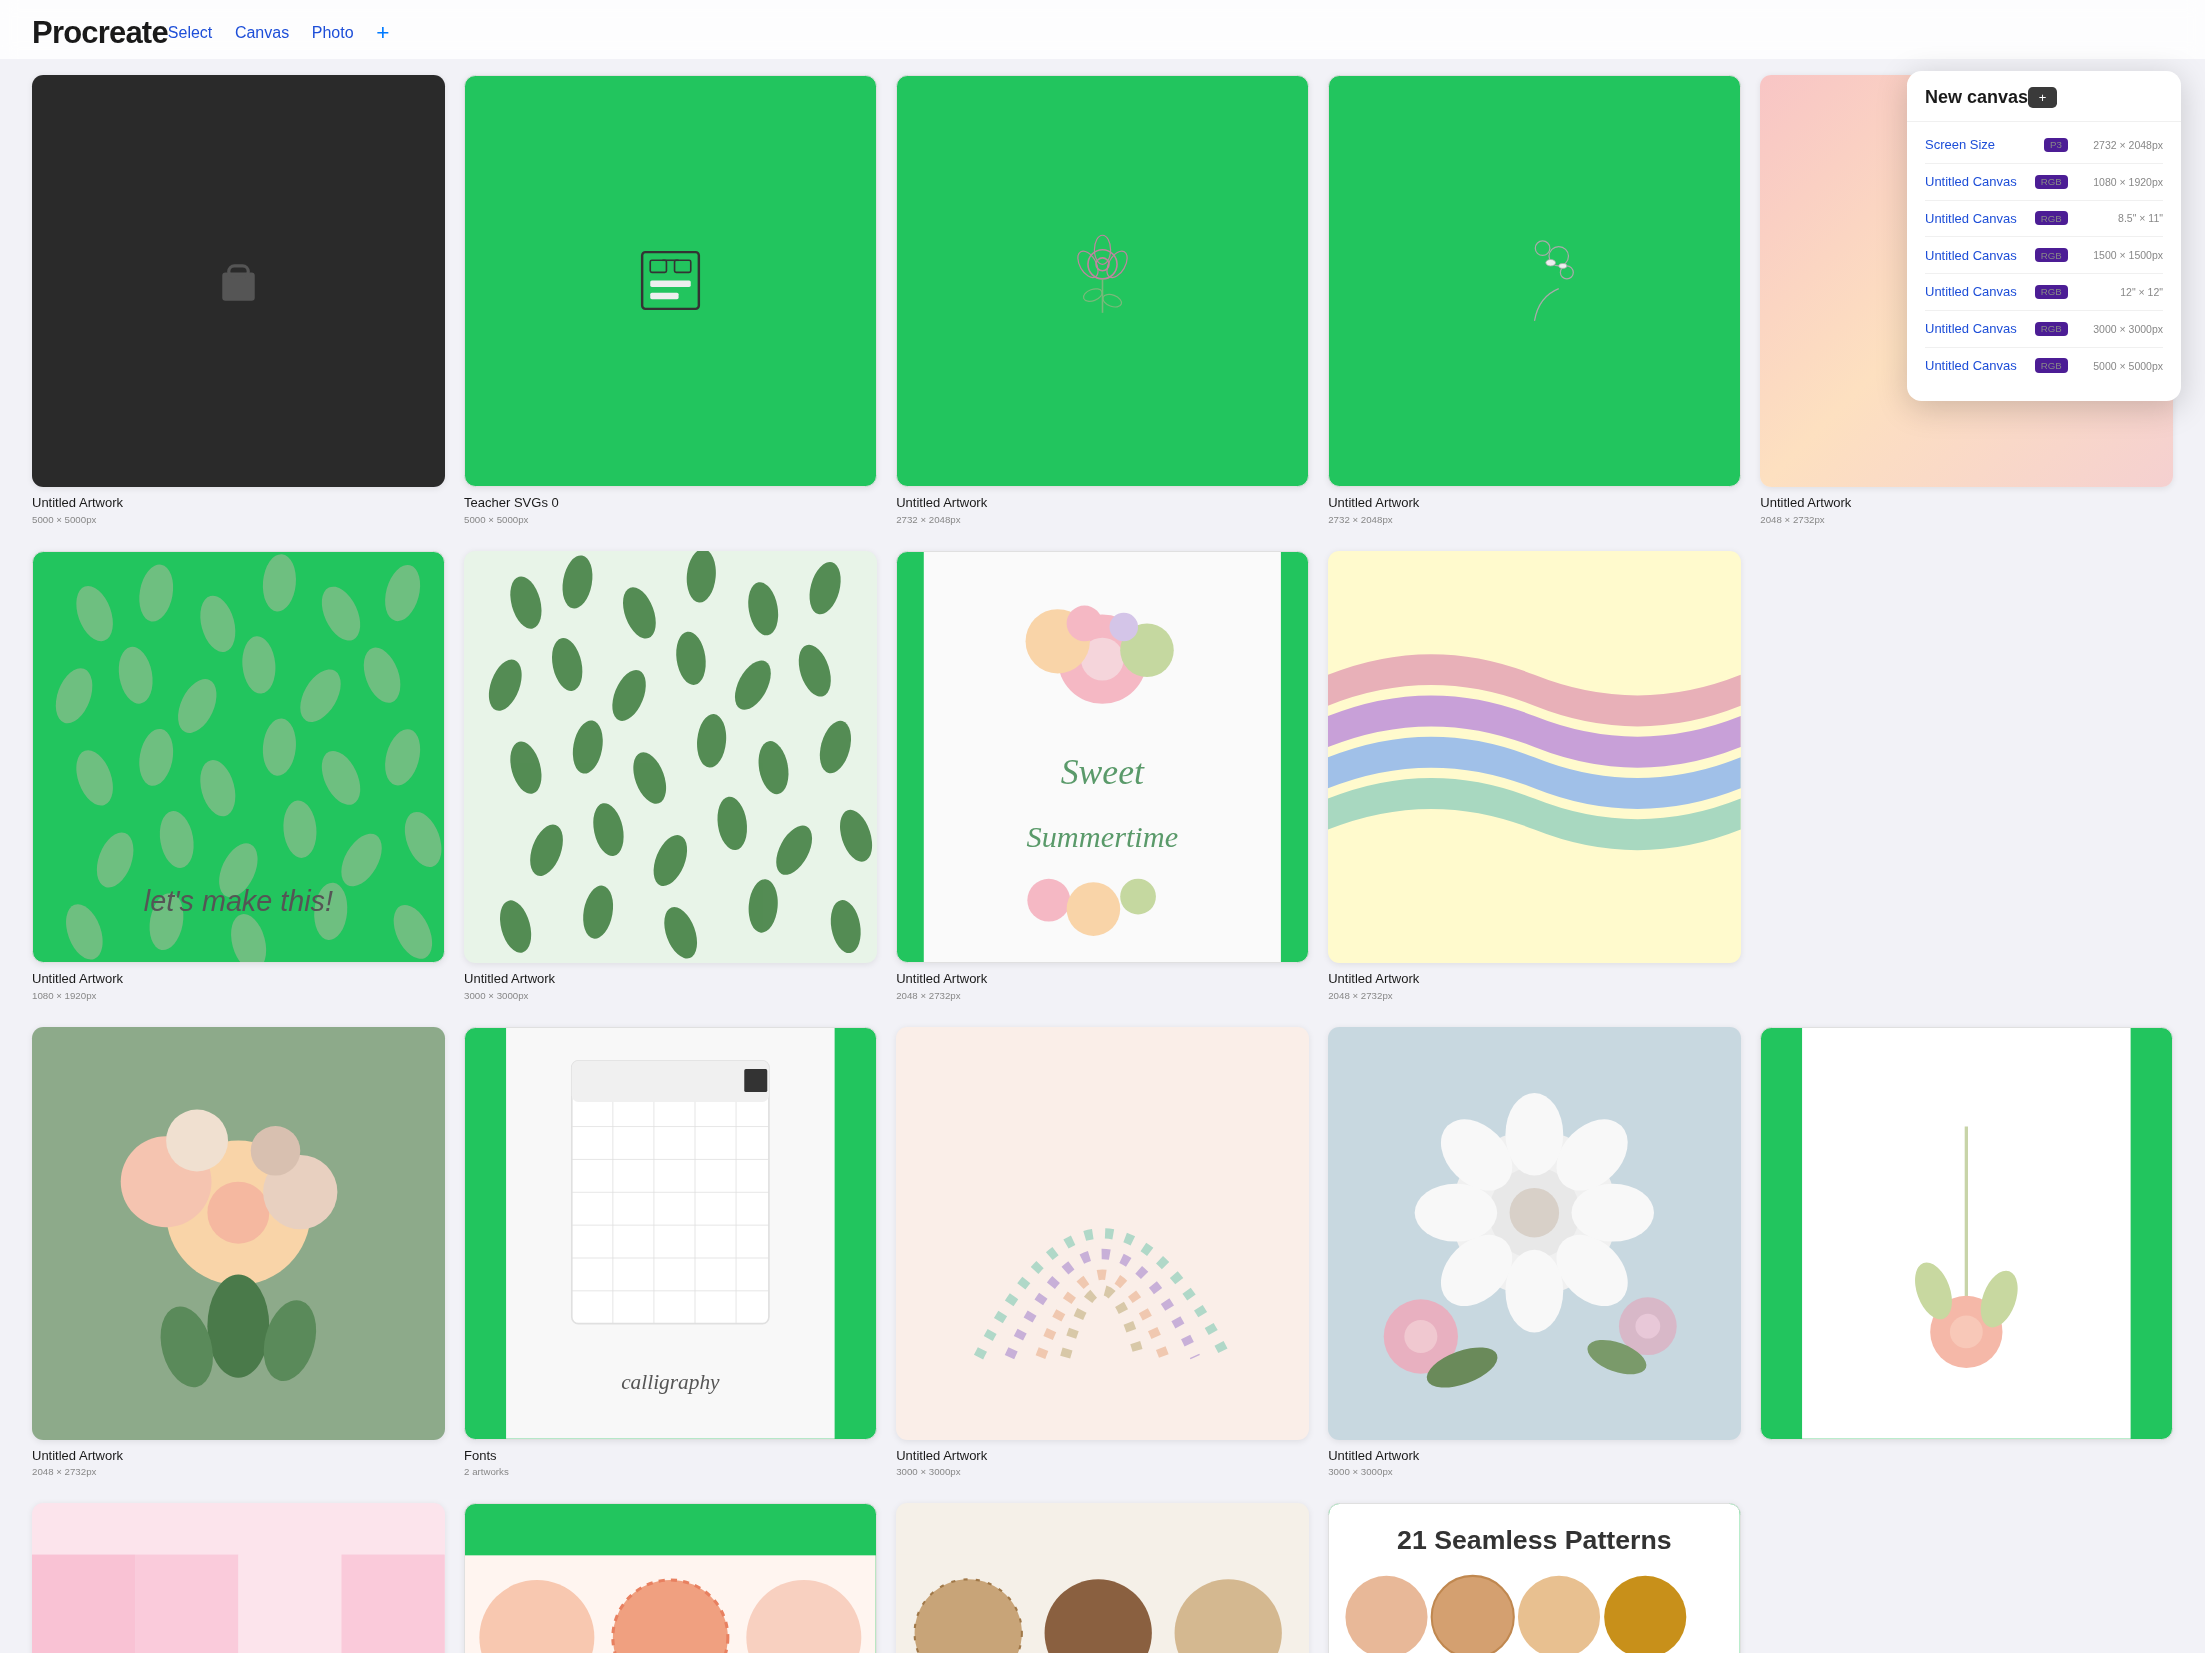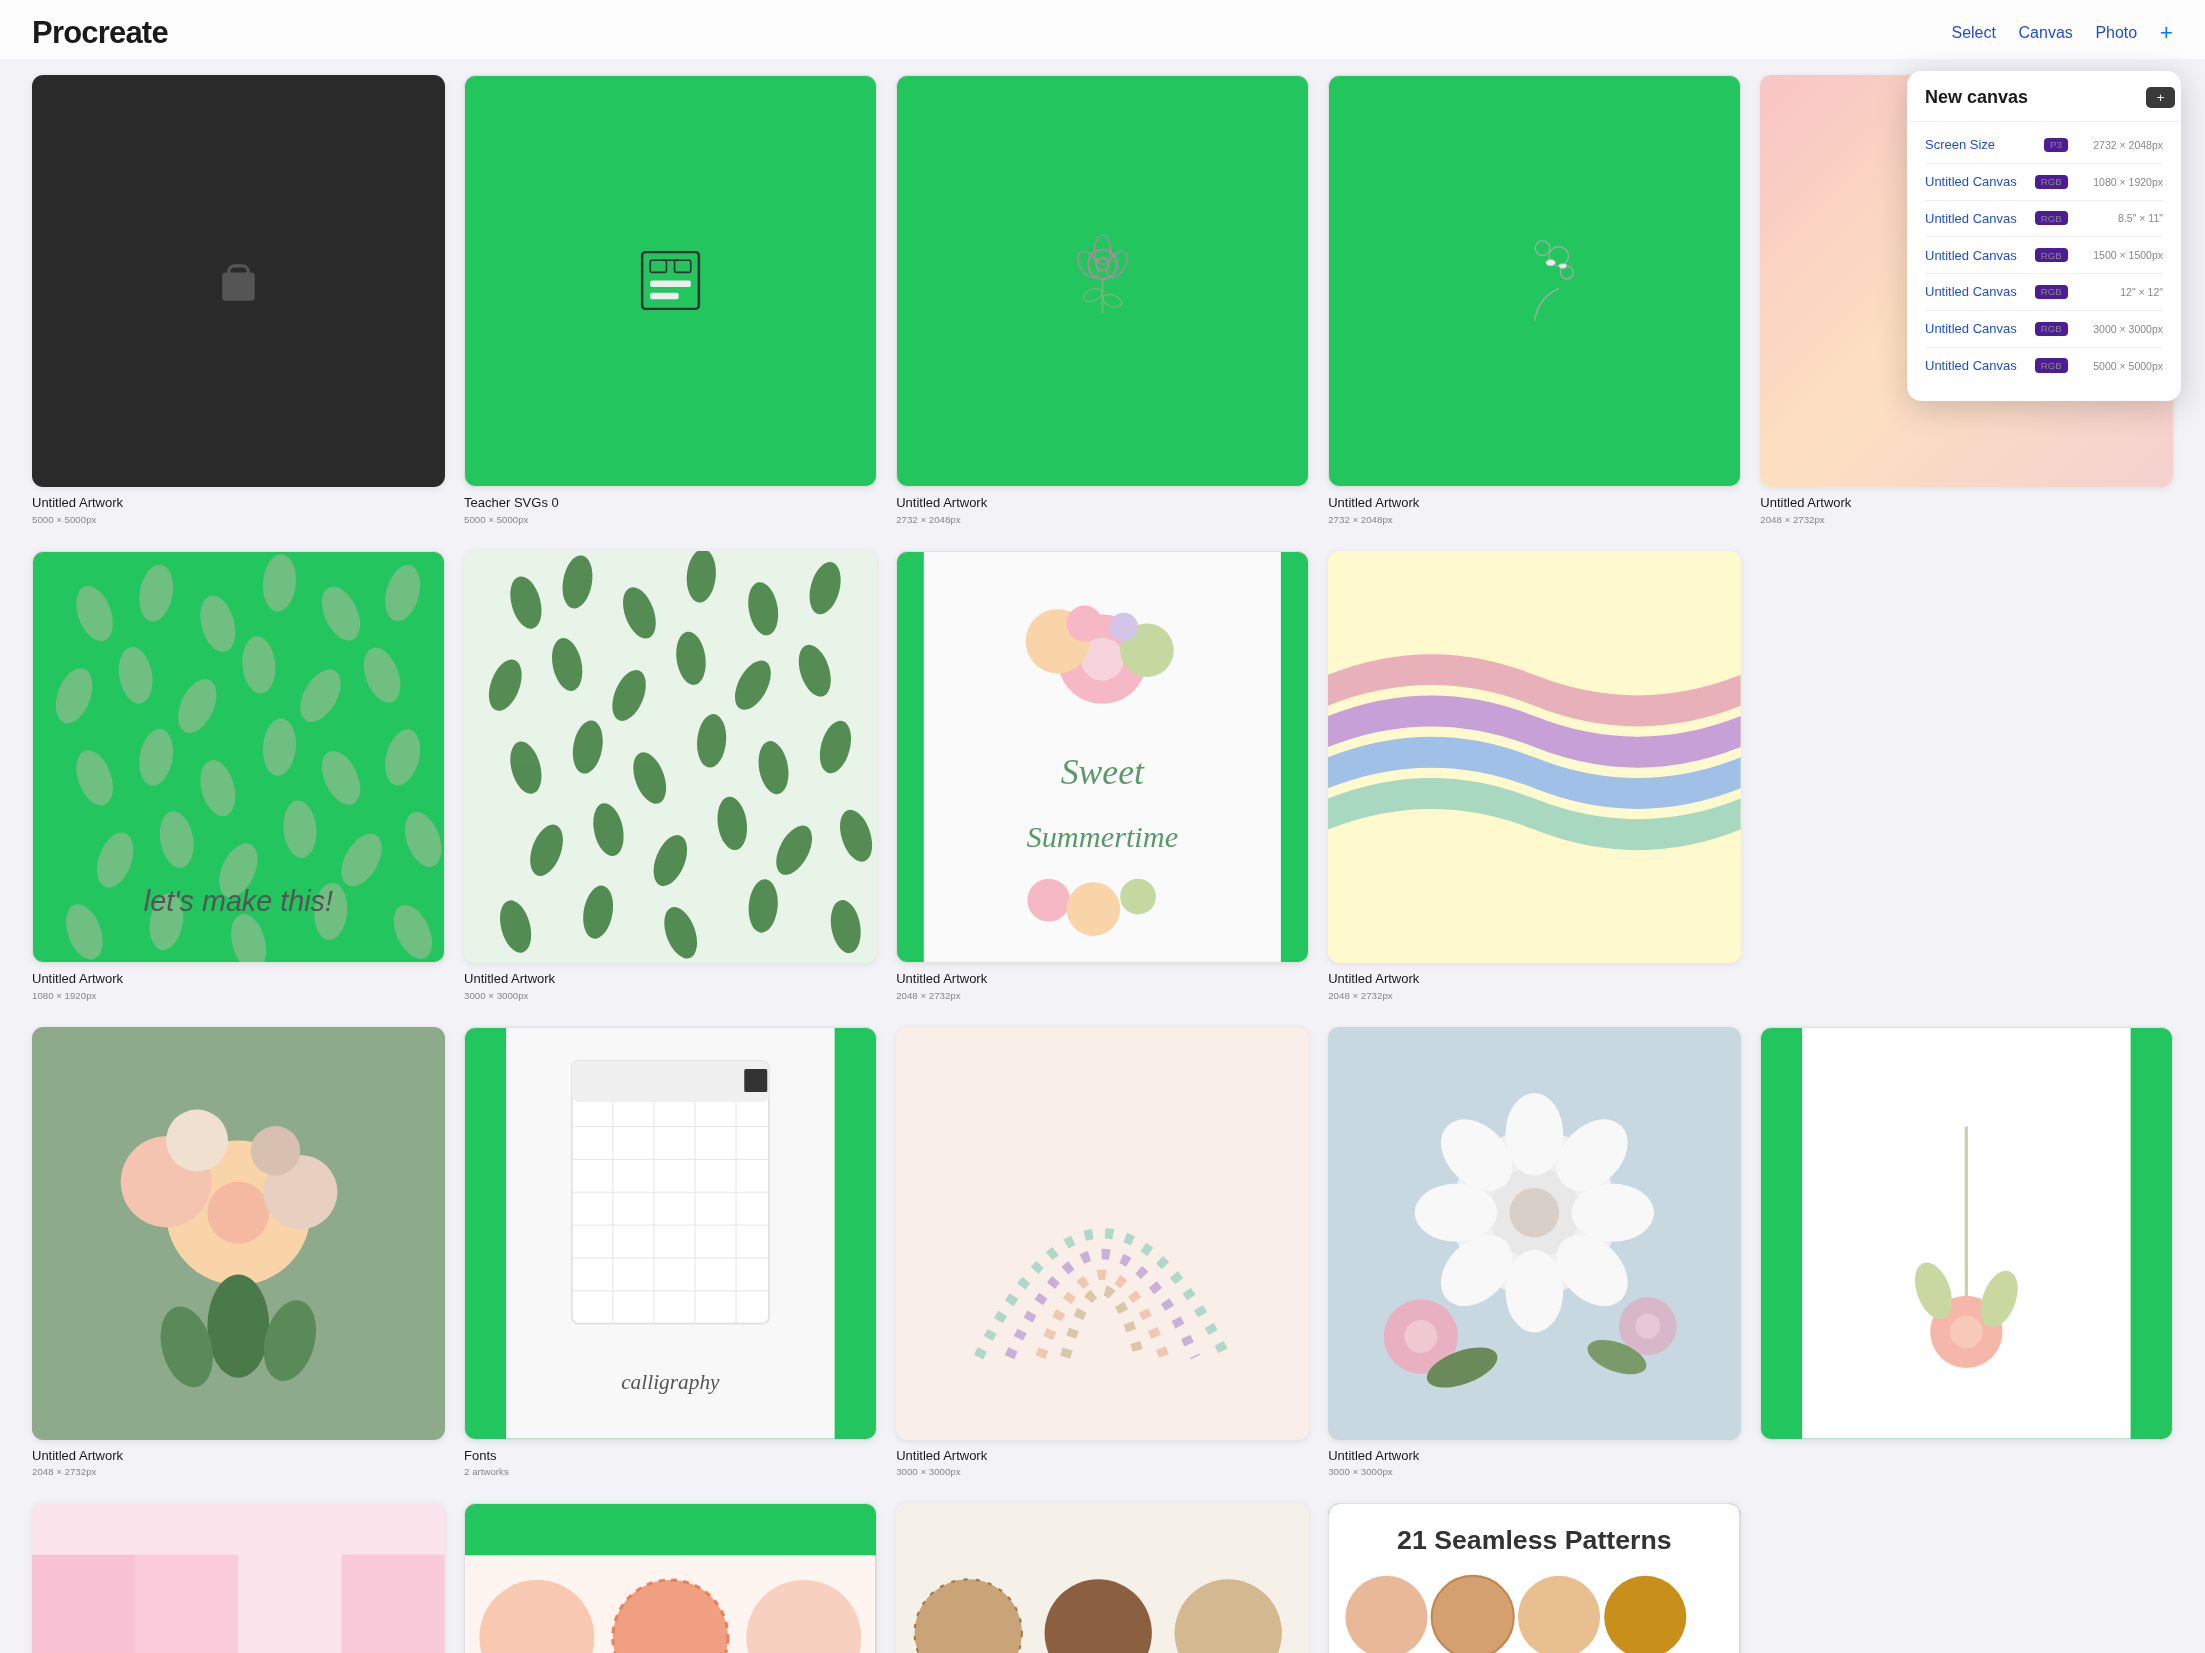--- a/index.html
+++ b/index.html
@@ -7,21 +7,20 @@
       font-family: -apple-system, BlinkMacSystemFont, 'Helvetica Neue', sans-serif;
       background: #f2f2f7;
       min-height: 100vh;
       overflow-x: hidden;
     }
 
     
     .header {
       display: flex;
       align-items: center;
-      justify-content: space-between;
       padding: 14.5px 32px 8px 32px;
       background: rgba(255,255,255,0.85);
       backdrop-filter: blur(8px);
       position: sticky;
       top: 0;
       z-index: 100;
     }
     .header-title {
       font-size: 31px;
       font-weight: 700;
@@ -100,21 +99,20 @@
       width: 274px;
       background: #fff;
       border-radius: 14.5px;
       box-shadow: 0 6.5px 32px rgba(0,0,0,0.18);
       padding: 16px 0 13px 0;
       z-index: 200;
     }
     .panel-header {
       display: flex;
       align-items: center;
-      justify-content: space-between;
       padding: 0 6px 13px 18px;
       border-bottom: 0.8px solid #f0f0f0;
     }
     .panel-title {
       font-size: 18px;
       font-weight: 600;
       color: #1a1a1a;
     }
     .panel-add-btn {
       width: 29px;

